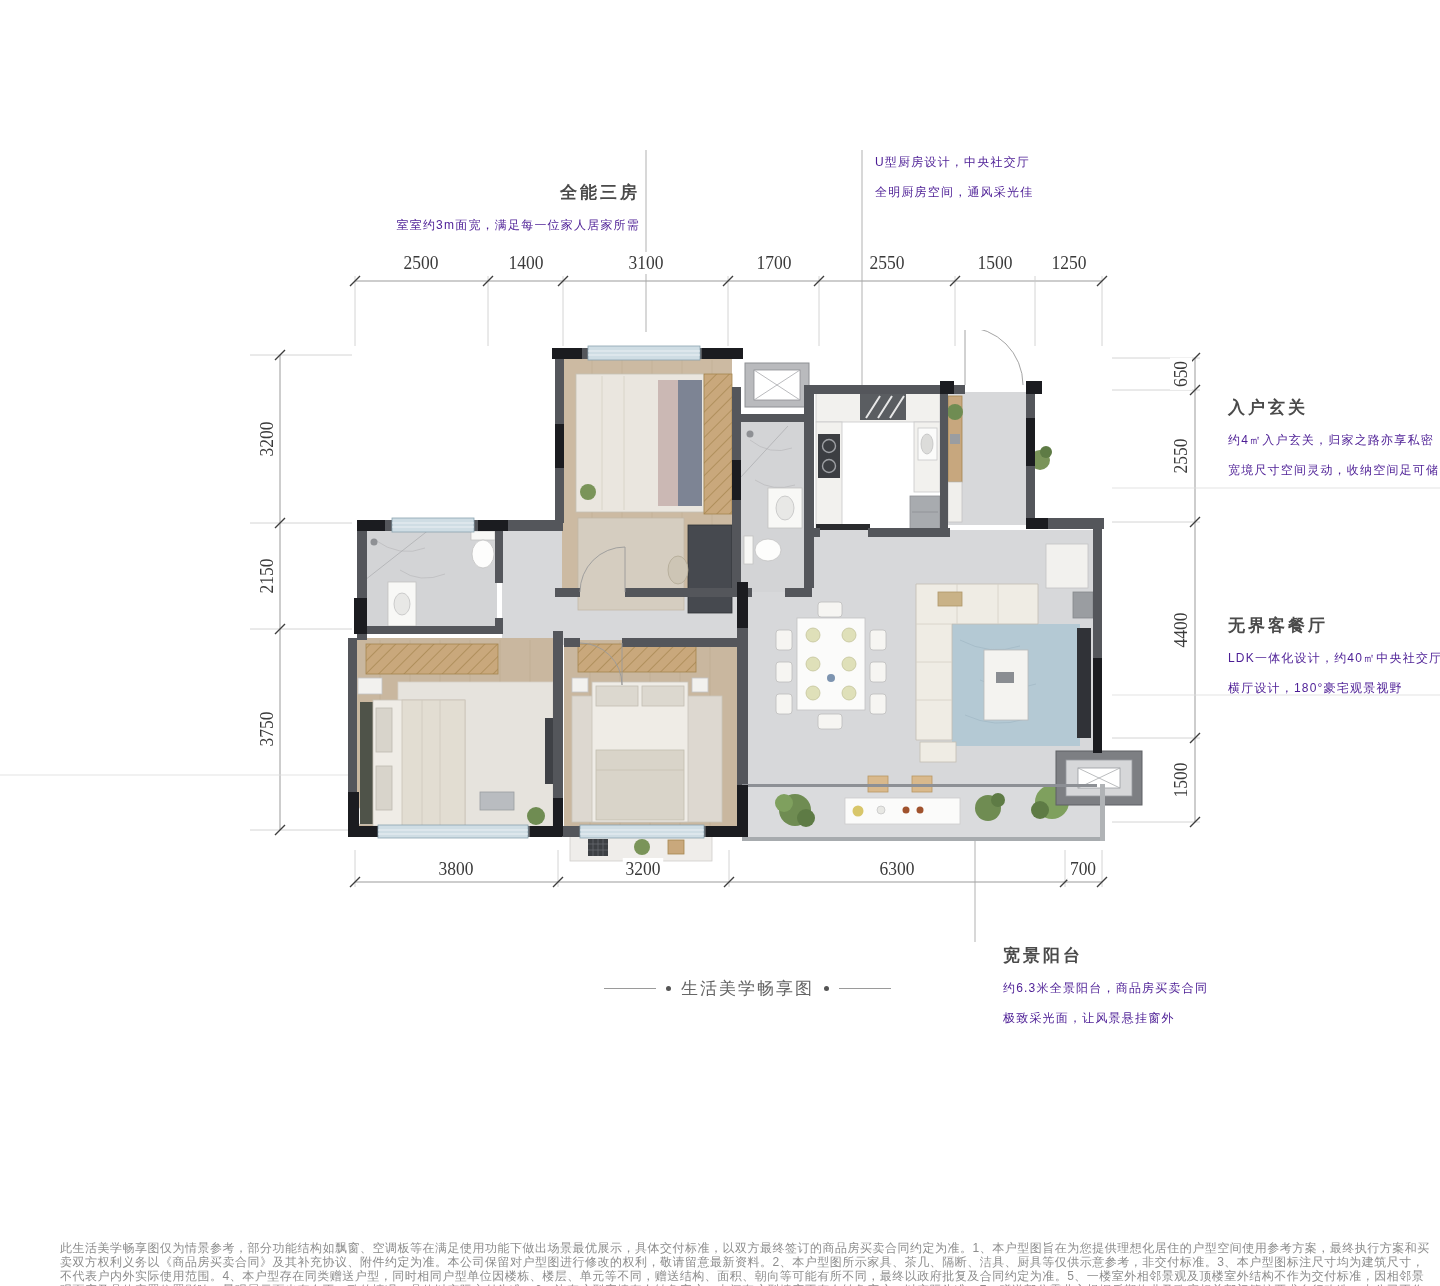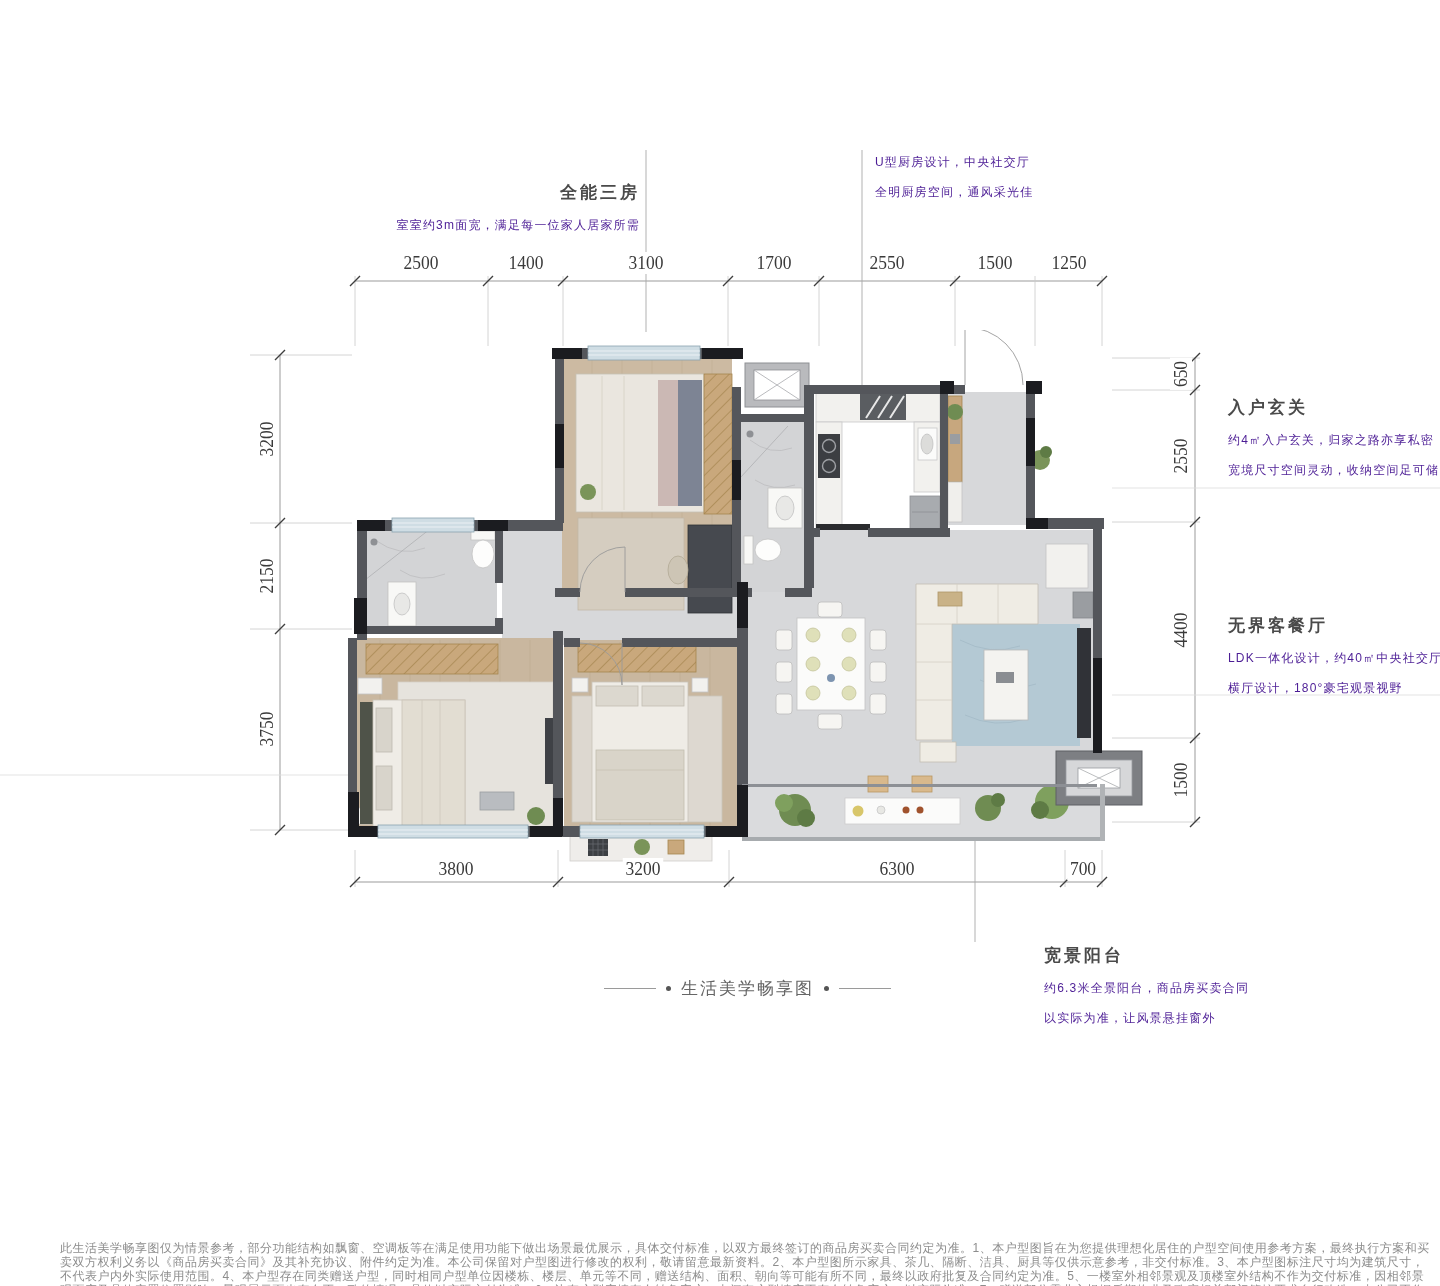--- a/index.html
+++ b/index.html
@@ -376,24 +376,24 @@
     <div class="ann-desc">宽境尺寸空间灵动，收纳空间足可储</div>
   </div>
 
   <div class="abs" style="left:1228px;top:614px;width:300px;">
     <div class="ann-title">无界客餐厅</div>
     <div class="ann-desc">LDK一体化设计，约40㎡中央社交厅</div>
     <div class="ann-desc">横厅设计，180°豪宅观景视野</div>
   </div>
 
 
-  <div class="abs" style="left:1044px;top:944px;width:330px;">
+  <div class="abs" style="left:1003px;top:944px;width:330px;">
     <div class="ann-title">宽景阳台</div>
     <div class="ann-desc">约6.3米全景阳台，商品房买卖合同</div>
-    <div class="ann-desc">以实际为准，让风景悬挂窗外</div>
+    <div class="ann-desc">极致采光面，让风景悬挂窗外</div>
   </div>
 
   <div class="abs caption" style="left:604px;top:977px;">
     <span class="cap-line"></span>
     <span class="cap-dot"></span>
     <span>生活美学畅享图</span>
     <span class="cap-dot"></span>
     <span class="cap-line"></span>
   </div>
 

